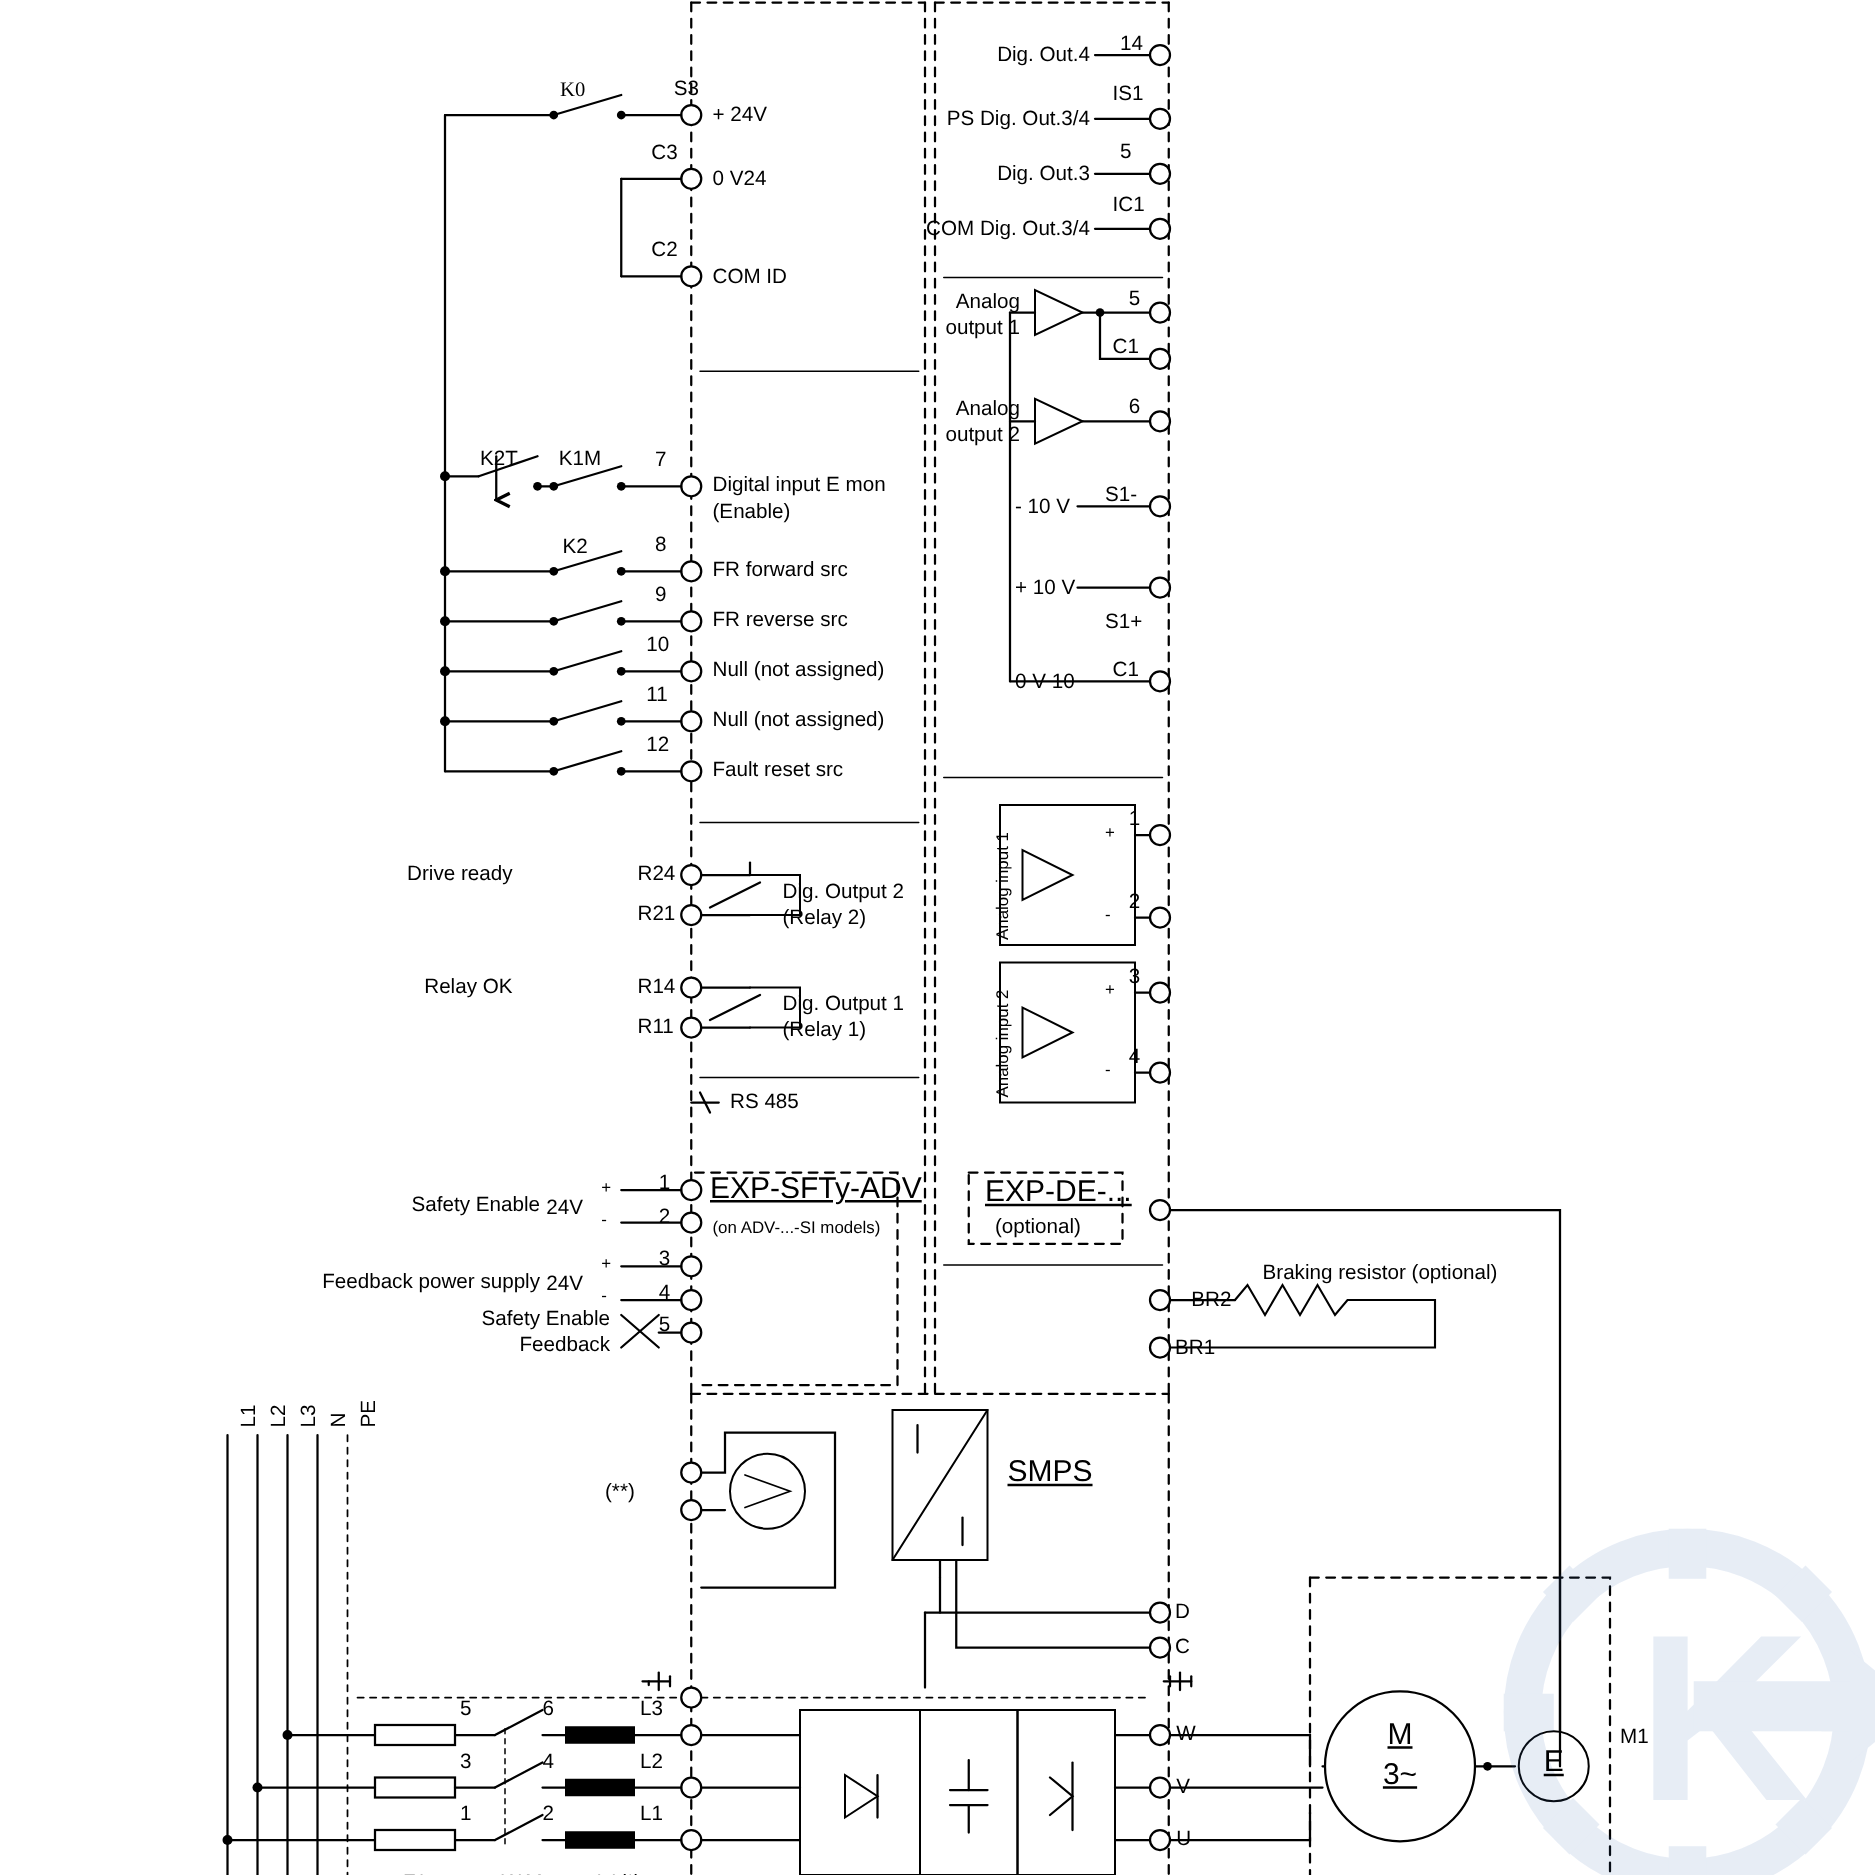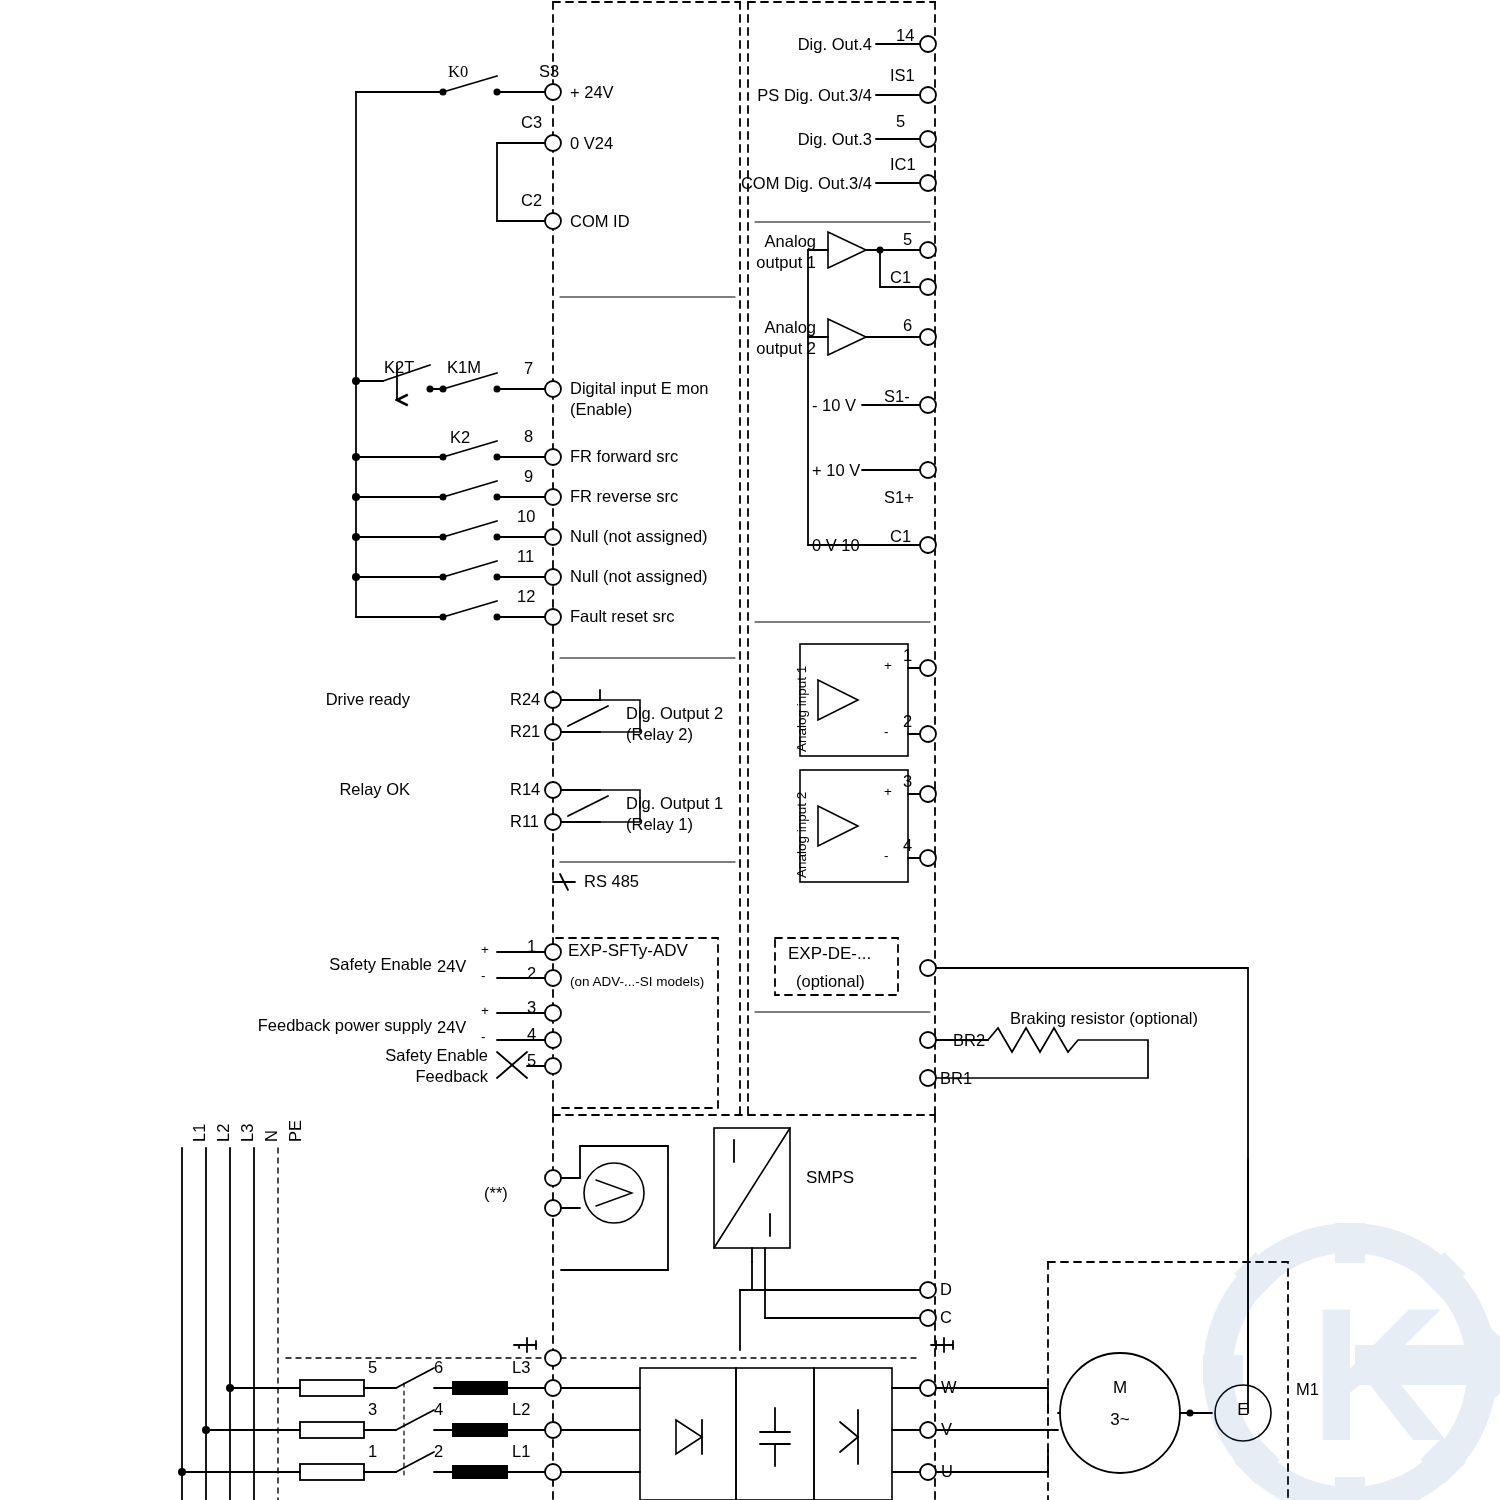--- a/index.html
+++ b/index.html
@@ -4,21 +4,21 @@
 <style>
   html,body{margin:0;padding:0;background:#ffffff;}
   body{width:1500px;height:1500px;position:relative;overflow:hidden;
        font-family:"Liberation Sans",sans-serif;color:#000;}
   #sheet{position:absolute;left:0;top:0;width:1500px;height:1500px;}
   svg{position:absolute;left:0;top:0;width:1500px;height:1500px;}
   .lbl{position:absolute;font-size:16.5px;line-height:19px;color:#000;white-space:pre;}
   .lbl.c{text-align:center;}
   .lbl.r{text-align:right;}
   .sm{font-size:13.5px;}
-  .big{font-size:17px;}
+  .big{font-size:24px;text-decoration:underline;}
   .vert{transform:rotate(-90deg);transform-origin:0 0;}
 </style>
 </head>
 <body>
 
 <div id="sheet">
 
   <svg viewBox="0 0 1500 1500">
     <defs>
       <marker id="arrowdn" markerWidth="8" markerHeight="8" refX="4" refY="7" orient="auto">

